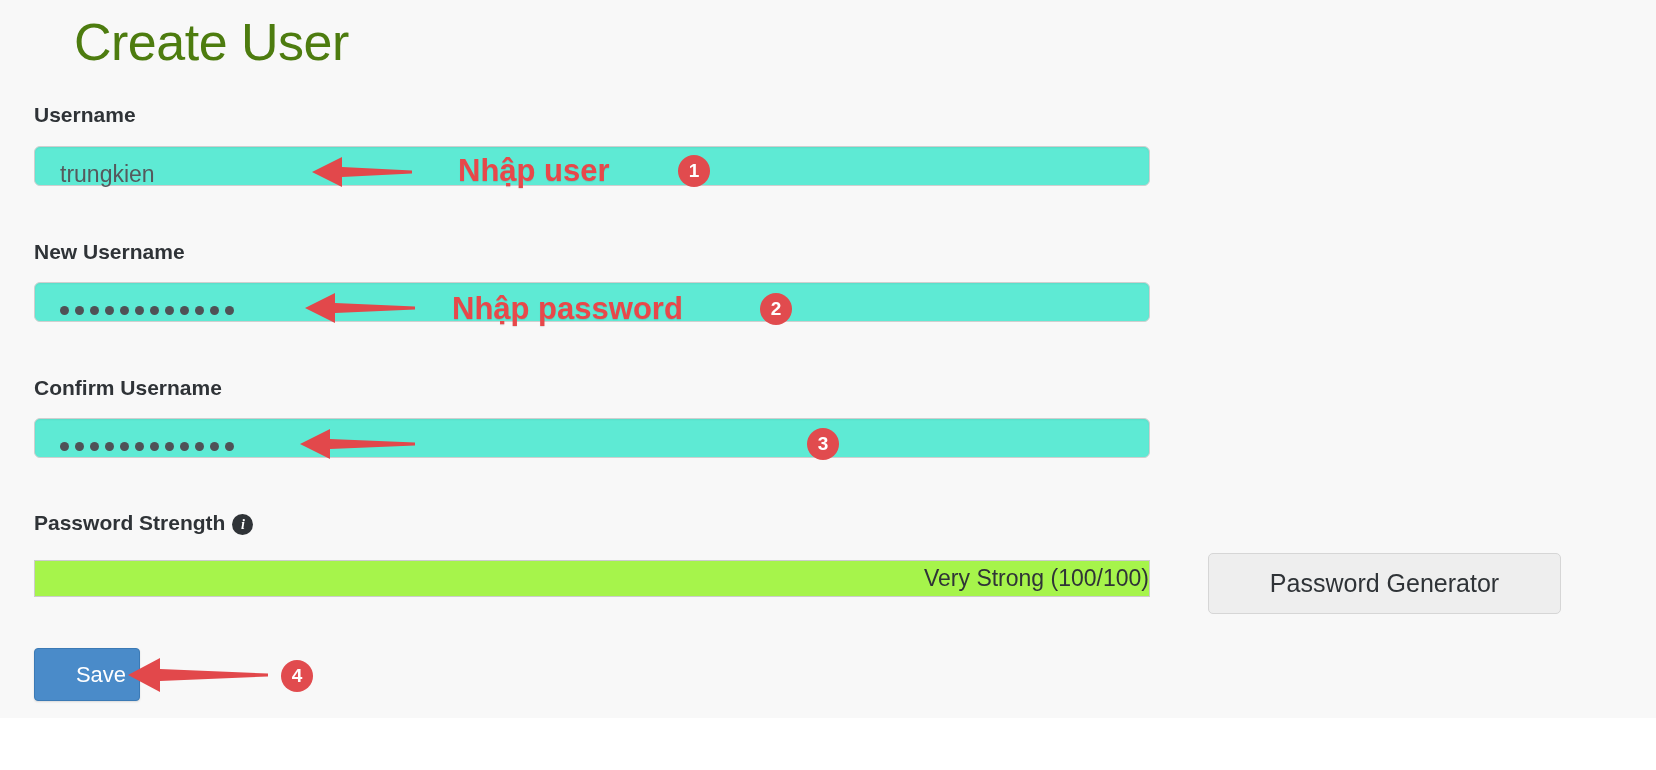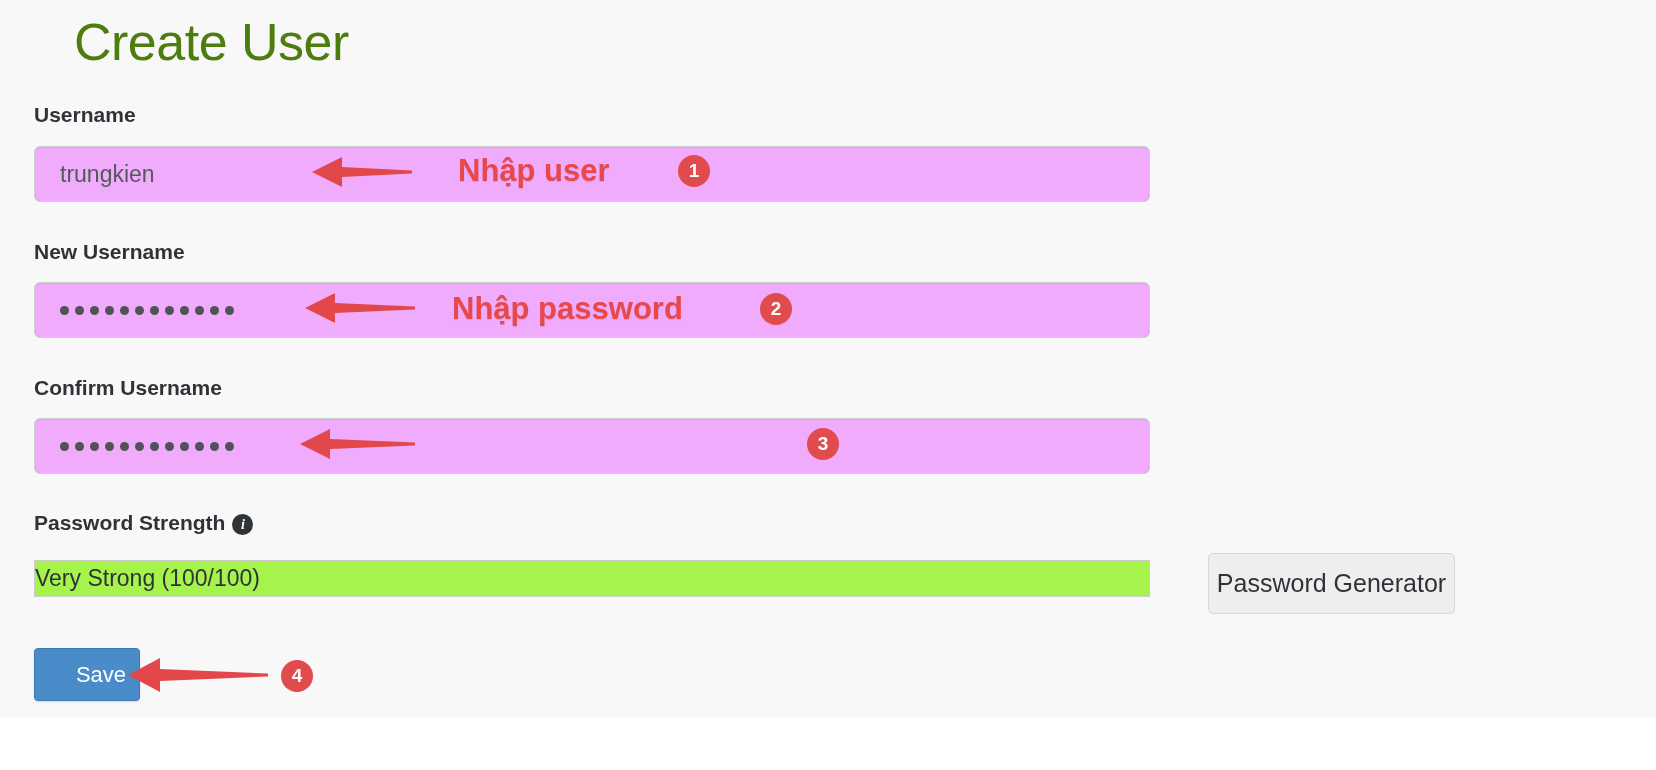--- a/index.html
+++ b/index.html
@@ -69,23 +69,23 @@
     font-family: "Liberation Serif", serif;
     text-align: center;
     line-height: 21px;
     margin-left: 7px;
   }
 
   .text-input {
     position: absolute;
     left: 34px;
     width: 1116px;
-    height: 56px;
+    height: 40px;
     box-sizing: border-box;
-    background: #f0abfc;
+    background: #5eead4;
     border: 1px solid #cfcfcf;
     border-radius: 6px;
     box-shadow: inset 0 1px 2px rgba(0,0,0,0.055);
   }
   .input-username { top: 146px; }
   .input-newpass  { top: 282px; }
   .input-confirm  { top: 418px; }
 
   .input-text {
     position: absolute;
@@ -158,21 +158,21 @@
     position: absolute;
     left: 34px;
     top: 560px;
     width: 1116px;
     height: 37px;
     box-sizing: border-box;
     background: #a6f44b;
     border: 1px solid #cccccc;
     display: flex;
     align-items: center;
-    justify-content: flex-start;
+    justify-content: flex-end;
   }
   .strength-text {
     font-size: 23px;
     color: #2f3337;
     white-space: nowrap;
   }
 
   .save-button {
     position: absolute;
     left: 34px;
@@ -189,21 +189,21 @@
     line-height: 51px;
     cursor: pointer;
     box-shadow: 0 1px 2px rgba(0,0,0,0.12);
     padding-left: 28px;
   }
 
   .generator-button {
     position: absolute;
     left: 1208px;
     top: 553px;
-    width: 247px;
+    width: 353px;
     height: 61px;
     box-sizing: border-box;
     background: #eeeeee;
     border: 1px solid #d6d6d6;
     border-radius: 5px;
     color: #2f3337;
     font-size: 25px;
     text-align: center;
     line-height: 59px;
     cursor: pointer;

